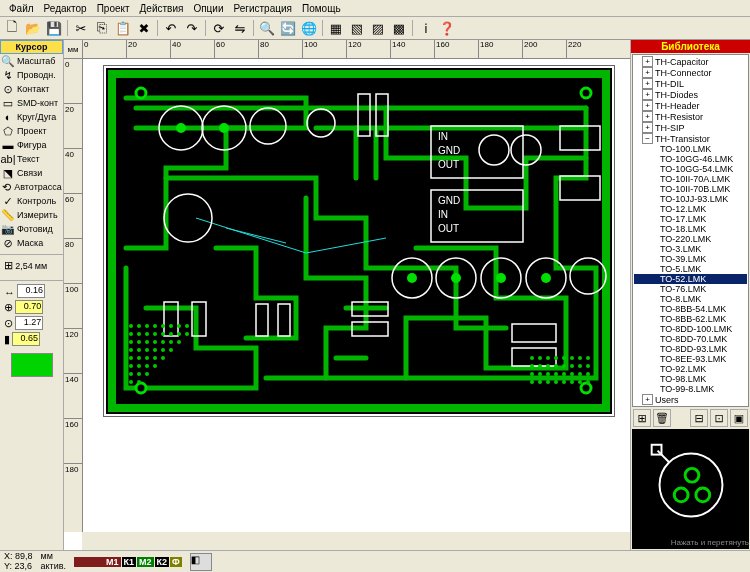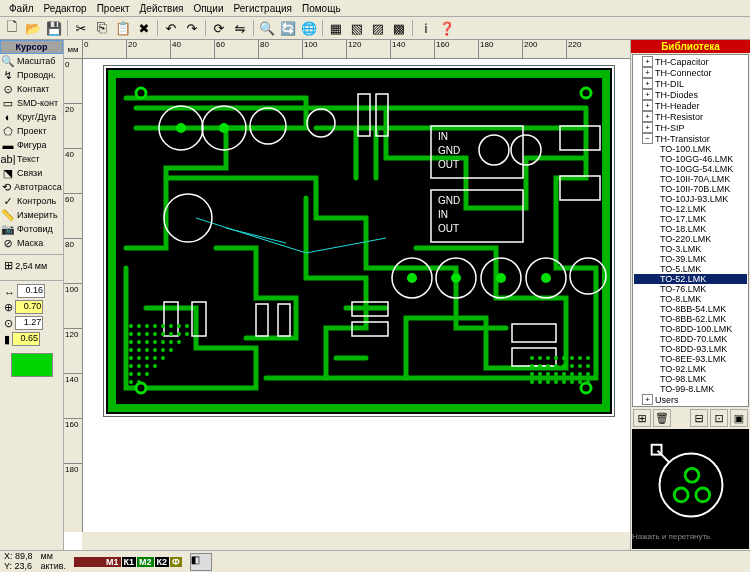--- a/index.html
+++ b/index.html
@@ -3,21 +3,21 @@
 <meta charset="utf-8">
 <style>
 html,body{margin:0;padding:0;width:750px;height:572px;overflow:hidden;font-family:Tahoma,Arial,sans-serif;font-size:10px;background:#ece9d8}
 .menubar{height:16px;background:#ece9d8;border-bottom:1px solid #aaa;display:flex;padding:0 4px;align-items:center}
 .menubar span{padding:0 5px;cursor:default}
 .toolbar{height:22px;background:#ece9d8;border-bottom:1px solid #999;display:flex;align-items:center;padding:0 2px;gap:1px}
 .tbtn{width:18px;height:18px;display:flex;align-items:center;justify-content:center;border:1px solid transparent;font-size:13px}
 .tsep{width:1px;height:16px;background:#aaa;margin:0 2px}
 .main{display:flex;height:510px}
 .leftbar{width:63px;background:#ece9d8;border-right:1px solid #aaa;display:flex;flex-direction:column;font-size:9px}
-.cursor-hdr{background:#a3a3a3;color:#003;text-align:center;padding:1px;font-weight:bold;border:1px solid #5a9de0}
+.cursor-hdr{background:#fde047;color:#003;text-align:center;padding:1px;font-weight:bold;border:1px solid #5a9de0}
 .tool-item{display:flex;align-items:center;padding:1px 2px;gap:3px;cursor:default}
 .tool-icon{width:12px;height:12px;display:flex;align-items:center;justify-content:center;font-size:11px}
 .prop-sect{margin-top:4px;padding:2px;border-top:1px solid #aaa}
 .grid-val{display:flex;align-items:center;gap:2px;padding:2px}
 .prop-row{display:flex;align-items:center;gap:2px;padding:1px 2px}
 .prop-input{width:24px;height:12px;background:#fff;border:1px solid #888;font-size:9px;text-align:right;padding:0 1px}
 .prop-input.yellow{background:#ffff80}
 .color-swatch{width:40px;height:22px;background:#00d400;margin:4px auto;border:1px solid #888}
 .canvas-area{flex:1;background:#fff;position:relative;overflow:hidden}
 .ruler-corner{position:absolute;top:0;left:0;width:18px;height:18px;background:#ece9d8;border-right:1px solid #888;border-bottom:1px solid #888;z-index:3;font-size:8px;display:flex;align-items:center;justify-content:center}
@@ -35,21 +35,21 @@
 .lib-tree{flex:1;background:#fff;border:1px solid #888;margin:1px;overflow-y:auto;overflow-x:hidden;font-size:9px;padding:1px}
 .tree-item{display:flex;align-items:center;padding:0 1px;white-space:nowrap;cursor:default}
 .tree-item.l1{padding-left:8px}
 .tree-item.l2{padding-left:26px}
 .tree-item.sel{background:#0a246a;color:#fff}
 .tree-toggle{width:9px;height:9px;border:1px solid #888;display:inline-flex;align-items:center;justify-content:center;margin-right:2px;font-size:8px;line-height:1;background:#fff}
 .lib-btns{height:20px;display:flex;align-items:center;padding:0 2px;gap:2px}
 .lib-btns .sp{flex:1}
 .sm-btn{width:16px;height:16px;border:1px solid #aaa;display:flex;align-items:center;justify-content:center;background:#ece9d8;font-size:11px}
 .preview{height:120px;background:#000;margin:1px;position:relative}
-.preview-hint{position:absolute;bottom:8px;left:0;right:0;text-align:left;color:#888;font-size:8px}
+.preview-hint{position:absolute;bottom:2px;left:0;right:0;text-align:right;color:#888;font-size:8px}
 .statusbar{height:22px;background:#ece9d8;border-top:1px solid #aaa;display:flex;align-items:center;padding:0 4px;gap:8px;position:relative}
 .stat-cell{font-size:9px;display:flex;flex-direction:column;line-height:1.1}
 .stat-layers{display:flex;gap:1px;font-size:9px;align-items:center}
 .layer-box{padding:0 2px;color:#fff;font-weight:bold}
 .watermark{position:absolute;left:50%;transform:translateX(-50%);color:#5a9de0;font-size:18px;font-style:italic;font-weight:bold;font-family:'Times New Roman',serif}
 </style>
 </head>
 <body>
 
 <div class="menubar" id="menubar">

